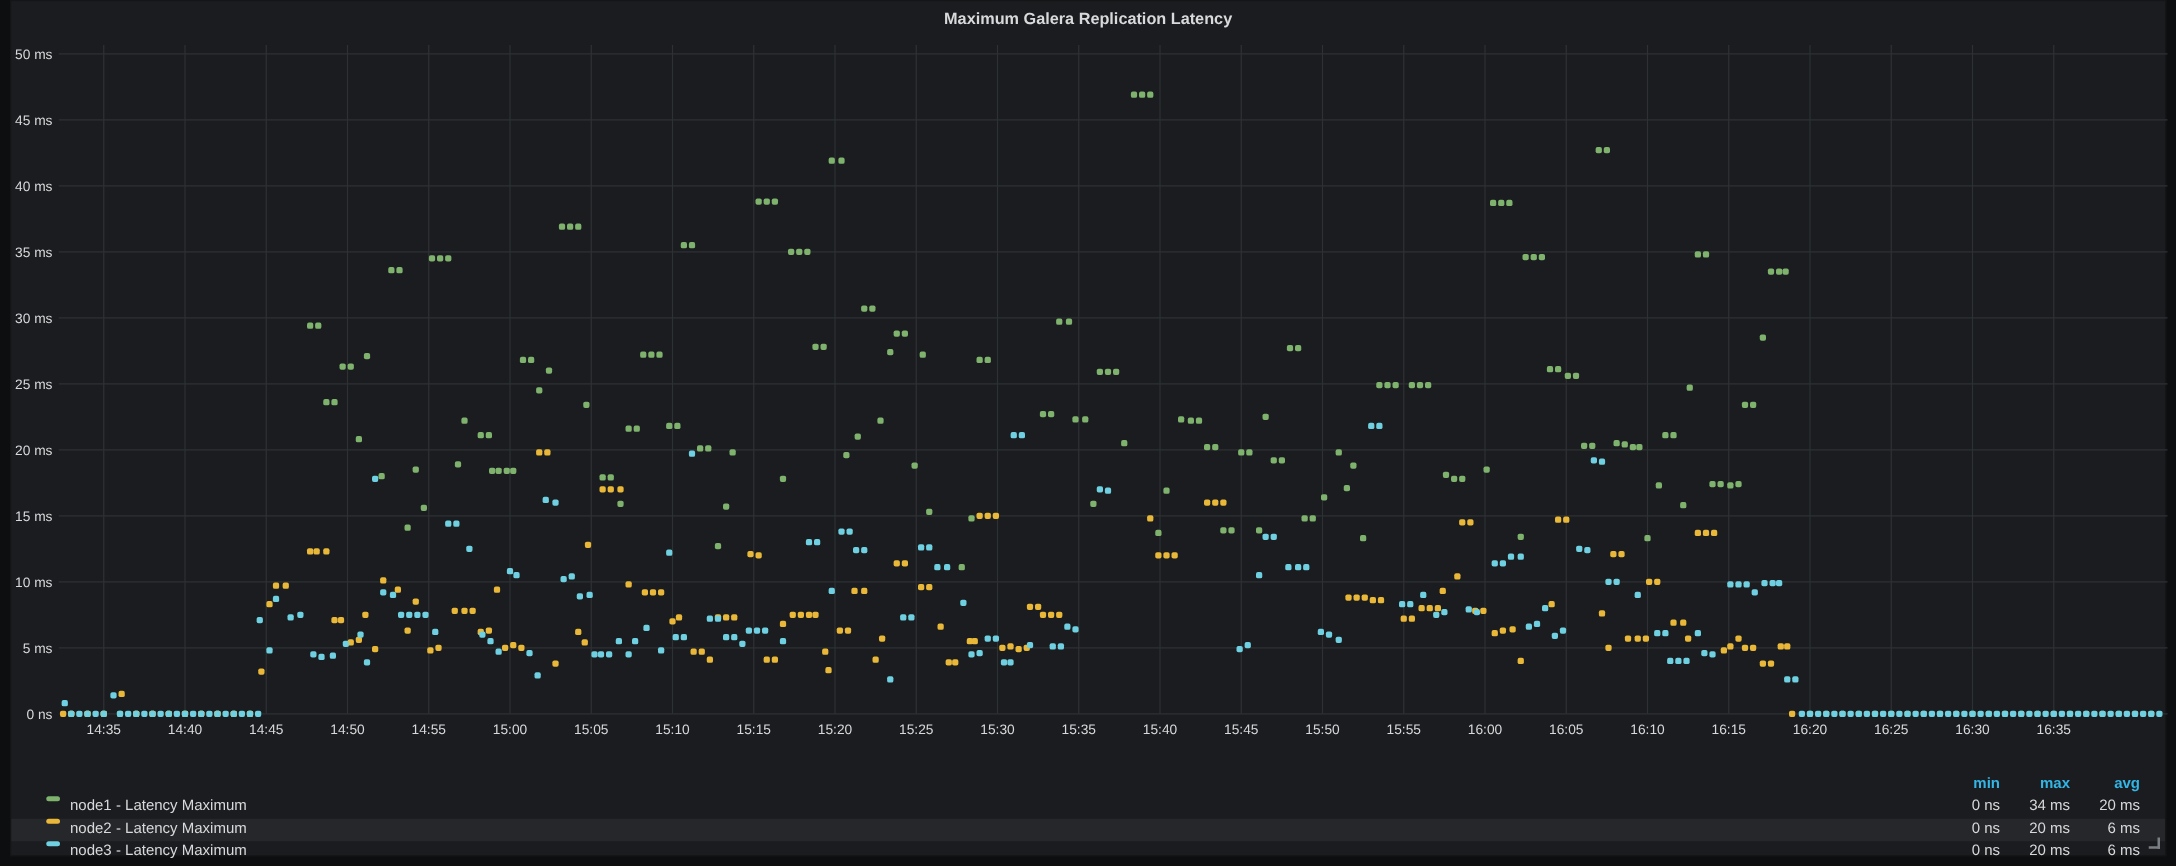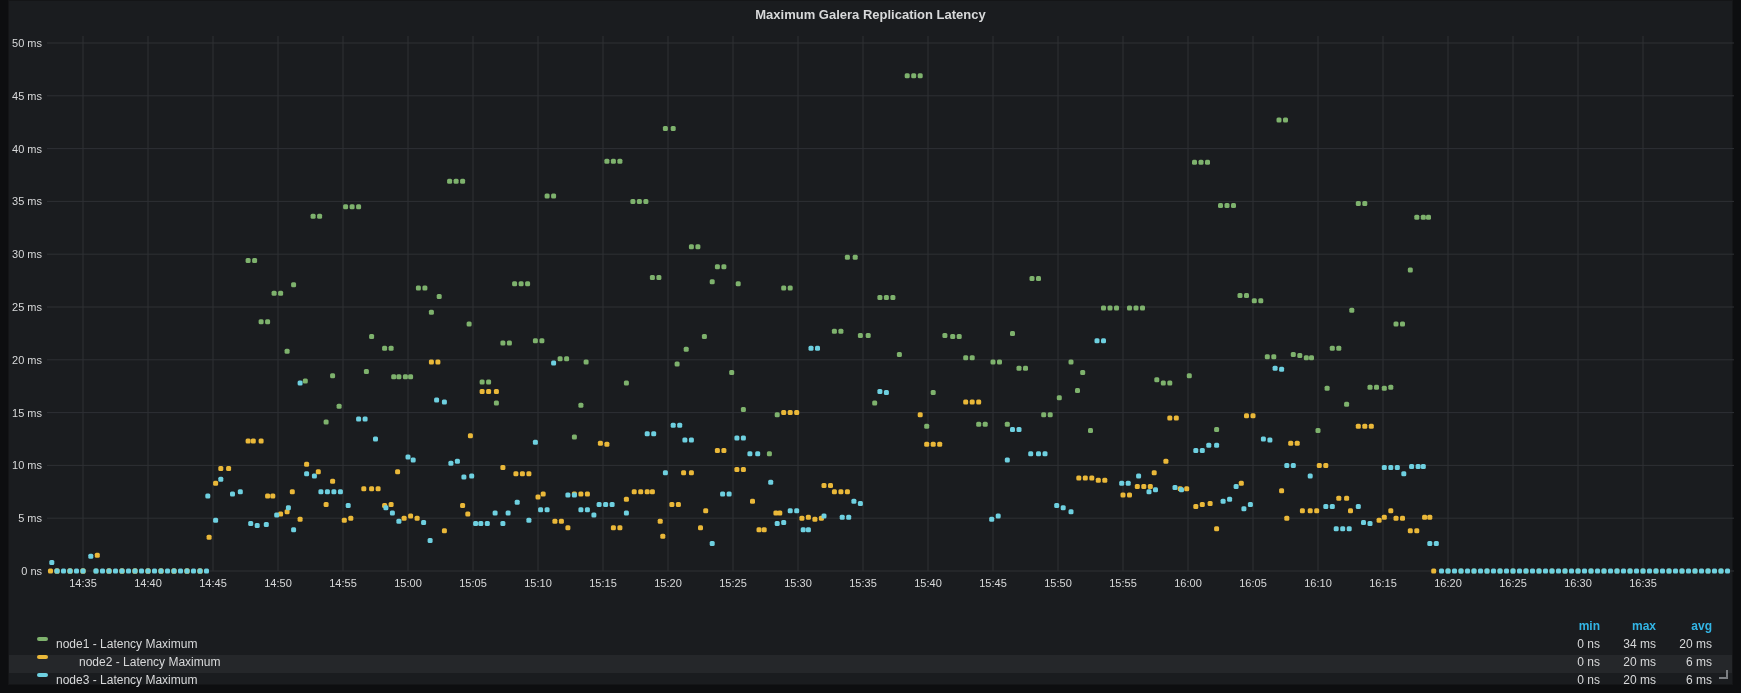--- a/index.html
+++ b/index.html
@@ -4,21 +4,21 @@
 <style>
   * { margin:0; padding:0; box-sizing:border-box; }
   html,body { width:1741px; height:693px; background:#0d0e10; font-family:"Liberation Sans", sans-serif; overflow:hidden; }
   #panel { position:absolute; left:8px; top:0; width:1725px; height:685px; background:#1a1c1f; border:1px solid #141517; }
   #panel-title { position:absolute; top:6px; left:0; width:100%; text-align:center; color:#d8d9da; font-size:13px; font-weight:bold; cursor:pointer; }
   #chart-svg { position:absolute; left:0; top:0; }
   .ylabel { fill:#d8d9da; font-size:11px; }
   .xlabel { fill:#d8d9da; font-size:11px; }
   #legend { position:absolute; left:0px; top:636px; width:100%; height:64px; font-size:12px; color:#d8d9da; }
   .legend-row { position:absolute; left:0; width:100%; height:18px; display:flex; padding-left:28px; }
-  .legend-row.hl { background:rgba(255,255,255,0.05);gap:23px; }
+  .legend-row.hl { background:rgba(255,255,255,0.05); }
   .swatch { display:inline-block; width:11px; height:4px; border-radius:2px; margin-right:8px; cursor:pointer; }
   .legend-label { cursor:pointer; }
   .stats-cell { position:absolute; width:58px; text-align:right; font-size:12px; }
   .stats-header { color:#33b5e5; font-weight:bold; cursor:pointer; }
   #stats-head-row { position:absolute; left:0; top:-18px; width:100%; height:18px; }
   #resize-handle { position:absolute; right:4px; bottom:5px; width:9px; height:9px; border-right:2px solid #7b7e82; border-bottom:2px solid #7b7e82; cursor:nwse-resize; }
 </style>
 </head>
 <body>
 

